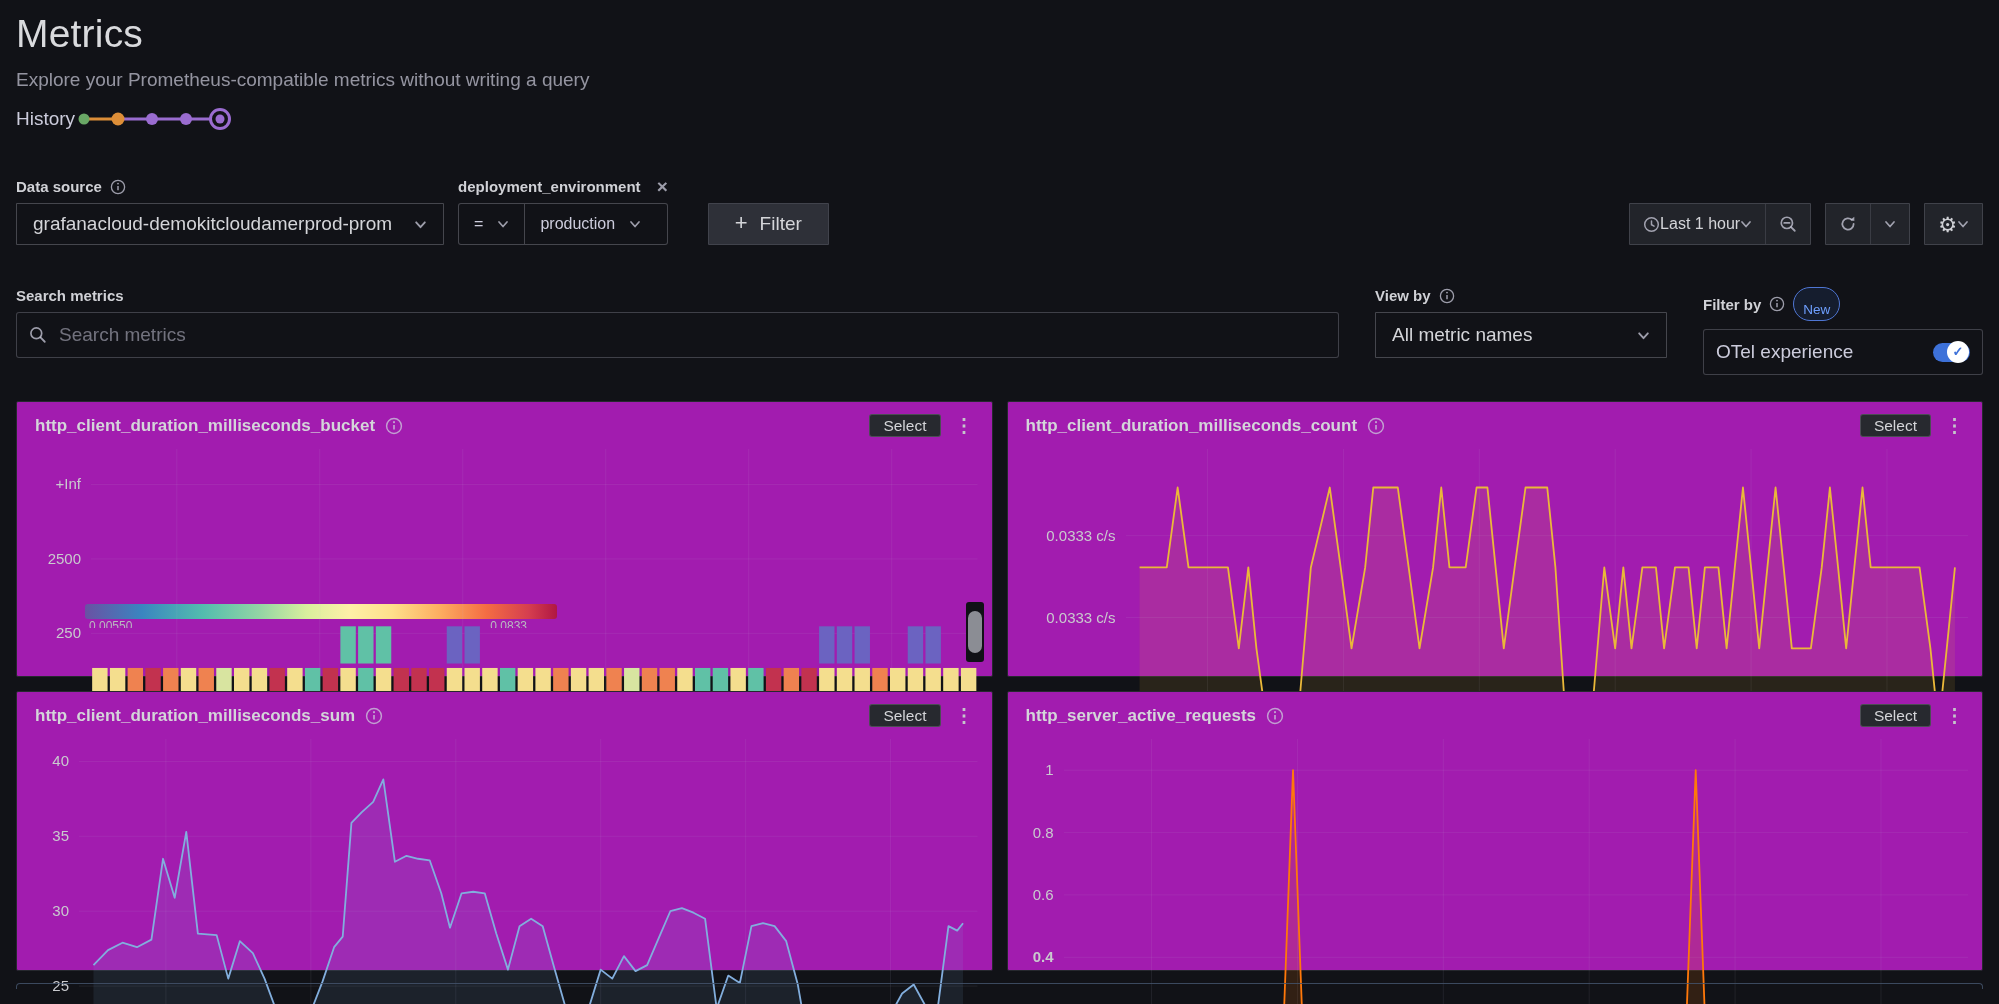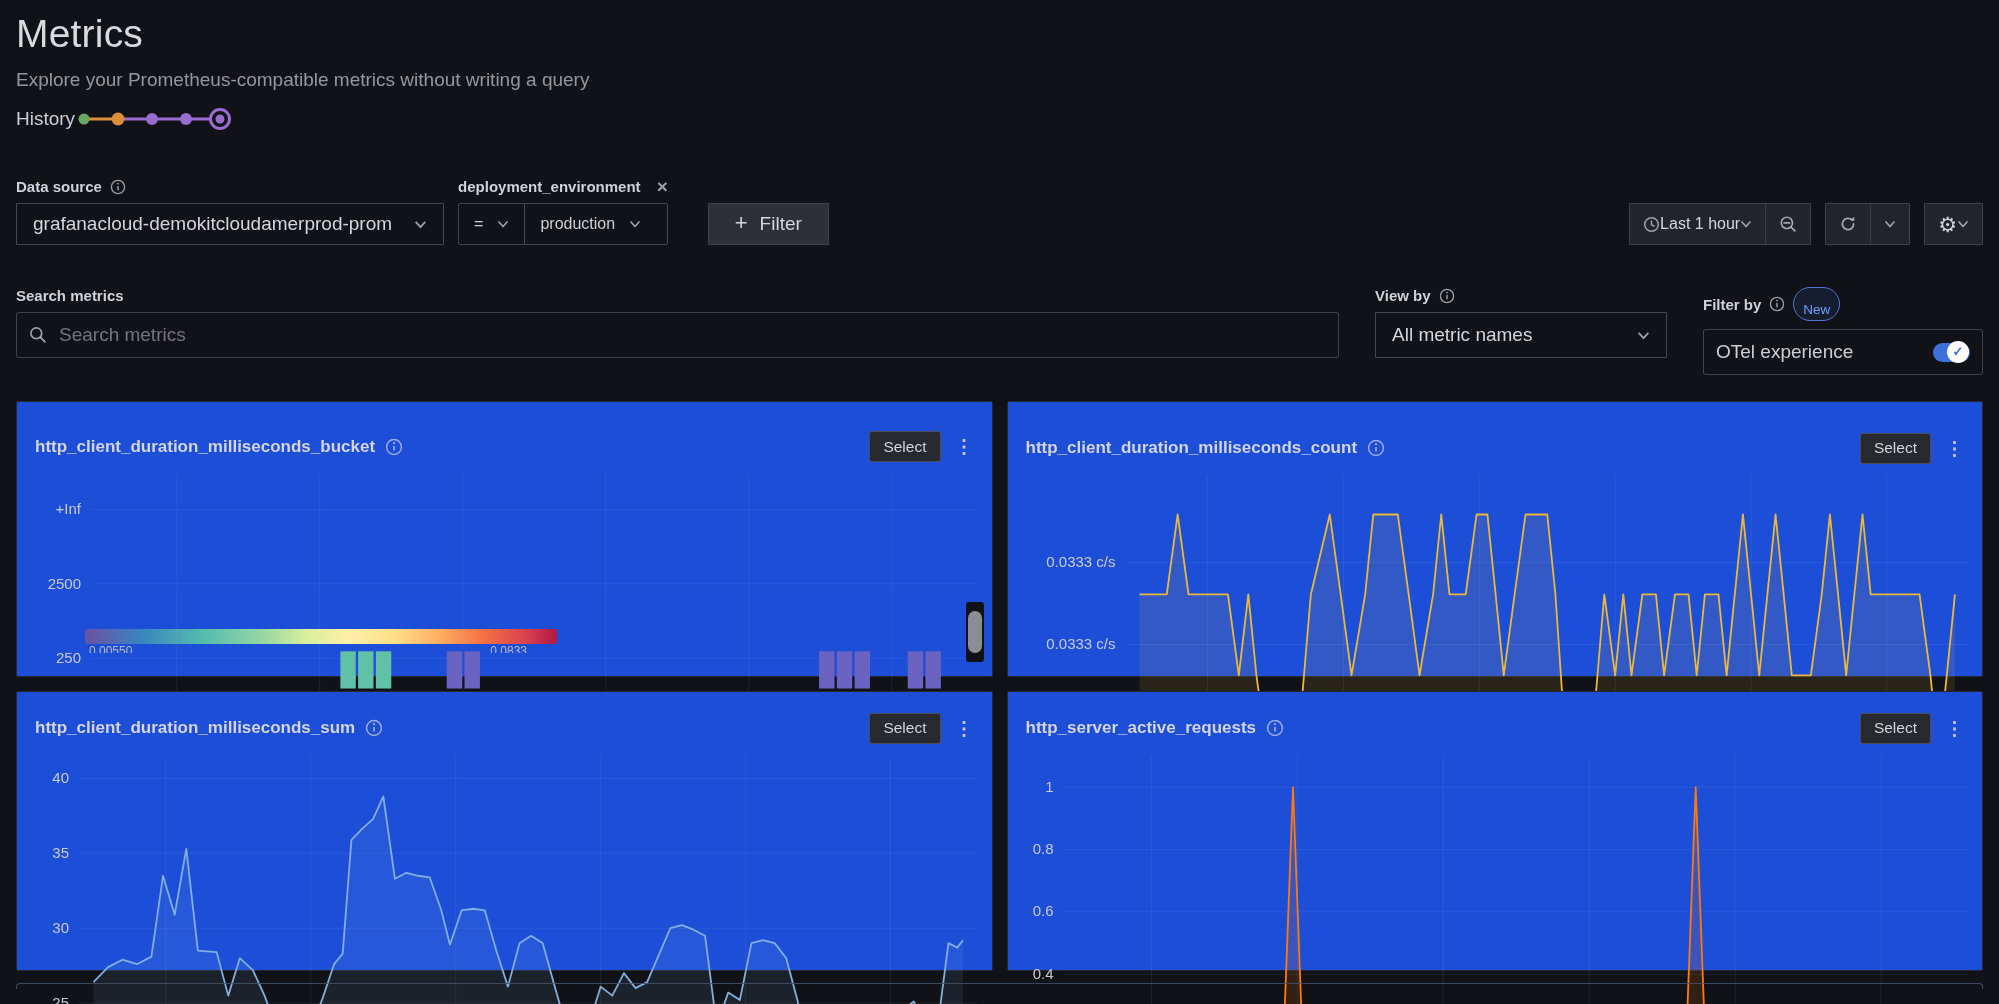--- a/index.html
+++ b/index.html
@@ -74,28 +74,28 @@
     background:#fff; display:flex; align-items:center; justify-content:center;
     font-size:13px; color:#3d71d9; font-weight:700;
   }
 
   
   .grid {
     margin-top:26px; display:grid; grid-template-columns:1fr 1fr;
     grid-template-rows:276px 280px; gap:14px;
   }
   .panel {
-    position:relative; background:#1d4ed8; border:1px solid #26282e; border-radius:2px;
-    padding:10px 14px 6px 10px; display:flex; flex-direction:column;justify-content:center;
+    position:relative; background:#a21caf; border:1px solid #26282e; border-radius:2px;
+    padding:10px 14px 6px 10px; display:flex; flex-direction:column;
   }
   .panel-header { display:flex; align-items:center; gap:10px; padding:2px 0 0 8px; }
   .panel-title { font-size:17px; font-weight:700; color:#d4d5d9; }
   .panel-header .flex1 { flex:1; }
   .select-btn {
-    height:31px; padding:0 13px; background:#27292f; border:1px solid rgba(204,204,220,.22);
+    height:23px; padding:0 13px; background:#27292f; border:1px solid rgba(204,204,220,.22);
     border-radius:3px; color:#d4d5d9; font-size:15.5px; font-weight:500;
     font-family:"Liberation Sans",sans-serif; cursor:pointer;
   }
   .kebab { font-size:19px; font-weight:700; color:#c5c6cb; padding:0 4px; cursor:pointer; }
 
   .chart { display:grid; grid-template-columns:auto 1fr; grid-template-rows:1fr 27px; }
   .c0 { height:152px; margin-top:12px; }
   .c1 { height:176px; margin-top:12px; }
   .c2, .c3 { height:200px; margin-top:12px; }
   .yaxis { position:relative; grid-row:1; grid-column:1; }
@@ -572,21 +572,21 @@
         </span>
         <span class="flex1"></span>
         <button class="select-btn">Select</button>
         <span class="kebab">⋮</span>
       </div>
       <div class="chart c3">
         <div class="yaxis">
             <span style="top: calc(8.62069% - 9px);">1</span>
             <span style="top: calc(25.8621% - 9px);">0.8</span>
             <span style="top: calc(43.1034% - 9px);">0.6</span>
-            <span style="top: calc(60.3448% - 9px);">0.4</span>
+            <span style="top: calc(60.3448% - 9px); font-weight: bold;">0.4</span>
           </div>
         <div class="plot">
             <svg viewBox="0 0 1000 400" preserveAspectRatio="none">
               <line x1="0" x2="1000" y1="34.48275862068968" y2="34.48275862068968" stroke="rgba(204,204,220,0.09)" stroke-width="1" vector-effect="non-scaling-stroke"></line>
               <line x1="0" x2="1000" y1="103.44827586206895" y2="103.44827586206895" stroke="rgba(204,204,220,0.09)" stroke-width="1" vector-effect="non-scaling-stroke"></line>
               <line x1="0" x2="1000" y1="172.4137931034483" y2="172.4137931034483" stroke="rgba(204,204,220,0.09)" stroke-width="1" vector-effect="non-scaling-stroke"></line>
               <line x1="0" x2="1000" y1="241.3793103448276" y2="241.3793103448276" stroke="rgba(204,204,220,0.09)" stroke-width="1" vector-effect="non-scaling-stroke"></line>
               <line x1="0" x2="1000" y1="310.3448275862069" y2="310.3448275862069" stroke="rgba(204,204,220,0.09)" stroke-width="1" vector-effect="non-scaling-stroke"></line>
               <line x1="0" x2="1000" y1="379.3103448275862" y2="379.3103448275862" stroke="rgba(204,204,220,0.09)" stroke-width="1" vector-effect="non-scaling-stroke"></line>
               <line x1="96.77419354838709" x2="96.77419354838709" y1="0" y2="400" stroke="rgba(204,204,220,0.09)" stroke-width="1" vector-effect="non-scaling-stroke"></line>

